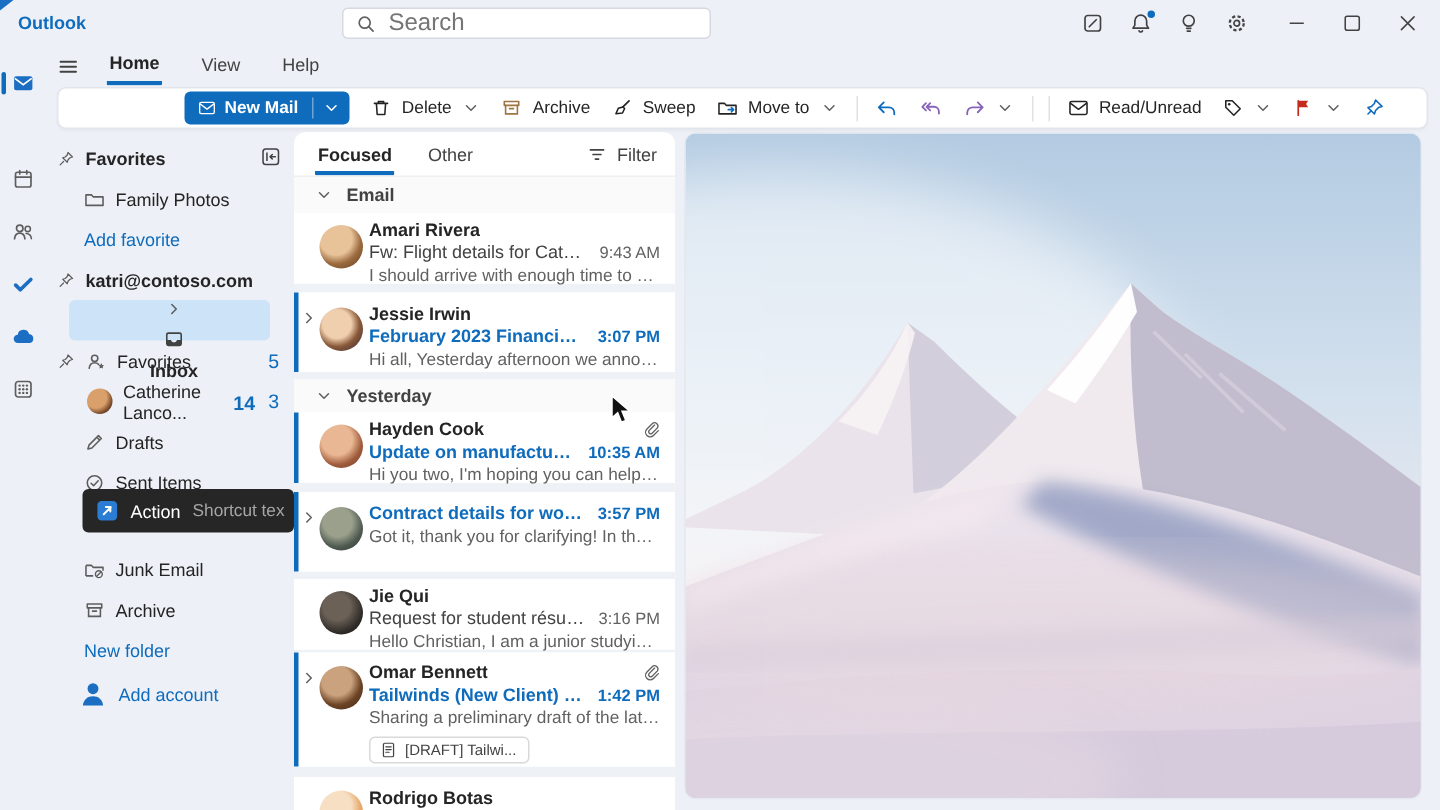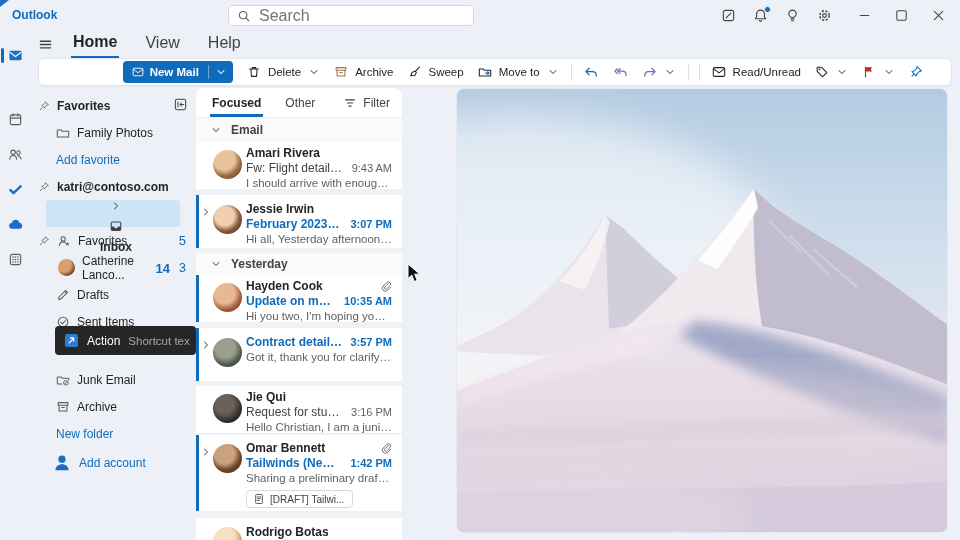--- a/index.html
+++ b/index.html
@@ -17,21 +17,21 @@
   #searchwrap { position:absolute; left:228px; top:5px; width:246px; height:21px; }
   #searchwrap input { width:100%; height:100%; border:1px solid #d6d9df; border-radius:4px; background:#fff; padding:0 8px 0 30px; font-size:16px; color:#333; font-family:inherit; outline:none; }
   #searchwrap .sic { position:absolute; left:9px; top:4px; color:#616161; }
   #tbicons { position:absolute; right:0; top:0; height:30px; display:flex; align-items:center; gap:17px; padding-right:14px; color:#424242; }
   .tbi { position:relative; display:flex; }
   .badge { position:absolute; top:-2px; right:-3px; width:7px; height:7px; background:#0f6cbd; border:1px solid #edf1f7; border-radius:50%; }
 
   
   #tabrow { position:absolute; left:38px; top:32px; height:24px; display:flex; align-items:center; color:#424242; }
   #hamburger { margin-right:18px; display:flex; }
-  .rtab { padding:3px 2px 5px; margin-right:24px; font-size:16px; }
+  .rtab { padding:3px 2px 5px; margin-right:24px; font-size:12px; }
   .rtab.active { font-weight:700; color:#242424; border-bottom:3px solid #0f6cbd; border-radius:1px; }
 
   
   #toolbar { position:absolute; left:38px; top:58px; width:914px; height:28px; background:#fff; border:1px solid #e2e5eb; border-radius:6px; display:flex; align-items:center; padding:0 8px; gap:2px; box-shadow:0 1px 2px rgba(0,0,0,.04); font-size:11.5px; color:#242424; white-space:nowrap;justify-content:flex-end; }
   .tbtn { display:flex; align-items:center; gap:7px; padding:3px 6px; border-radius:4px; }
   .tsep { width:1px; height:17px; background:#e1e1e1; margin:0 4px; flex:none; }
   #newmail { display:flex; align-items:stretch; background:#0f6cbd; color:#fff; border-radius:4px; height:22px; margin-right:6px; font-weight:700; }
   #newmail .nm-main { display:flex; align-items:center; gap:6px; padding:0 9px; }
   #newmail .nm-div { width:1px; background:rgba(255,255,255,.4); margin:4px 0; }
   #newmail .nm-chev { display:flex; align-items:center; padding:0 6px; }
@@ -55,21 +55,21 @@
   .fsel { background:#cde3f8; border-radius:4px; margin:0 16px; padding-left:6px;flex-direction:column; }
   .fsel .fname { font-weight:600; }
   #collapse-pane { position:absolute; right:8px; top:5px; color:#424242; }
   .avatar-sm { width:17px; height:17px; border-radius:50%; flex:none; background:radial-gradient(circle at 35% 35%, #d9a06b 0 45%, #7a4a2b 70%, #4c2d18 100%); }
 
   
   #tooltip { position:absolute; left:55px; top:326px; width:141px; height:29px; background:#262626; border-radius:4px; display:flex; align-items:center; gap:8px; padding:0 9px; overflow:hidden; z-index:40; color:#fff; white-space:nowrap; }
   #tooltip .tt-short { margin-left:auto; color:#a6a6a6; font-size:11.5px; }
 
   
-  #maillist { position:absolute; left:196px; top:88px; width:206px; height:452px; background:#fff; border-radius:8px 8px 0 0; overflow:hidden; }
+  #maillist { position:absolute; left:196px; top:88px; width:254px; height:452px; background:#fff; border-radius:8px 8px 0 0; overflow:hidden; }
   #mlhead { height:30px; display:flex; align-items:flex-end; padding:0 12px 0 14px; border-bottom:1px solid #f0f0f0; }
   #tab-focused { font-weight:700; padding:4px 2px 4px; border-bottom:3px solid #0f6cbd; border-radius:1px; margin-right:20px; }
   #tab-other { color:#424242; padding:4px 2px 7px; }
   #filterbtn { margin-left:auto; display:flex; align-items:center; gap:6px; color:#424242; padding-bottom:7px; }
   .ghead { height:24px; display:flex; align-items:center; gap:9px; padding-left:14px; font-weight:600; color:#424242; background:#fafafa; }
   .ghead .gchev { color:#616161; display:flex; }
   .gsep { background:#eef1f6; }
   .erow { position:relative; padding:4px 10px 3px 50px; background:#fff; }
   .eav { position:absolute; left:17px; top:8px; width:29px; height:29px; border-radius:50%; }
   .ebar { position:absolute; left:0; top:0; bottom:0; width:3px; background:#0f6cbd; display:none; }

